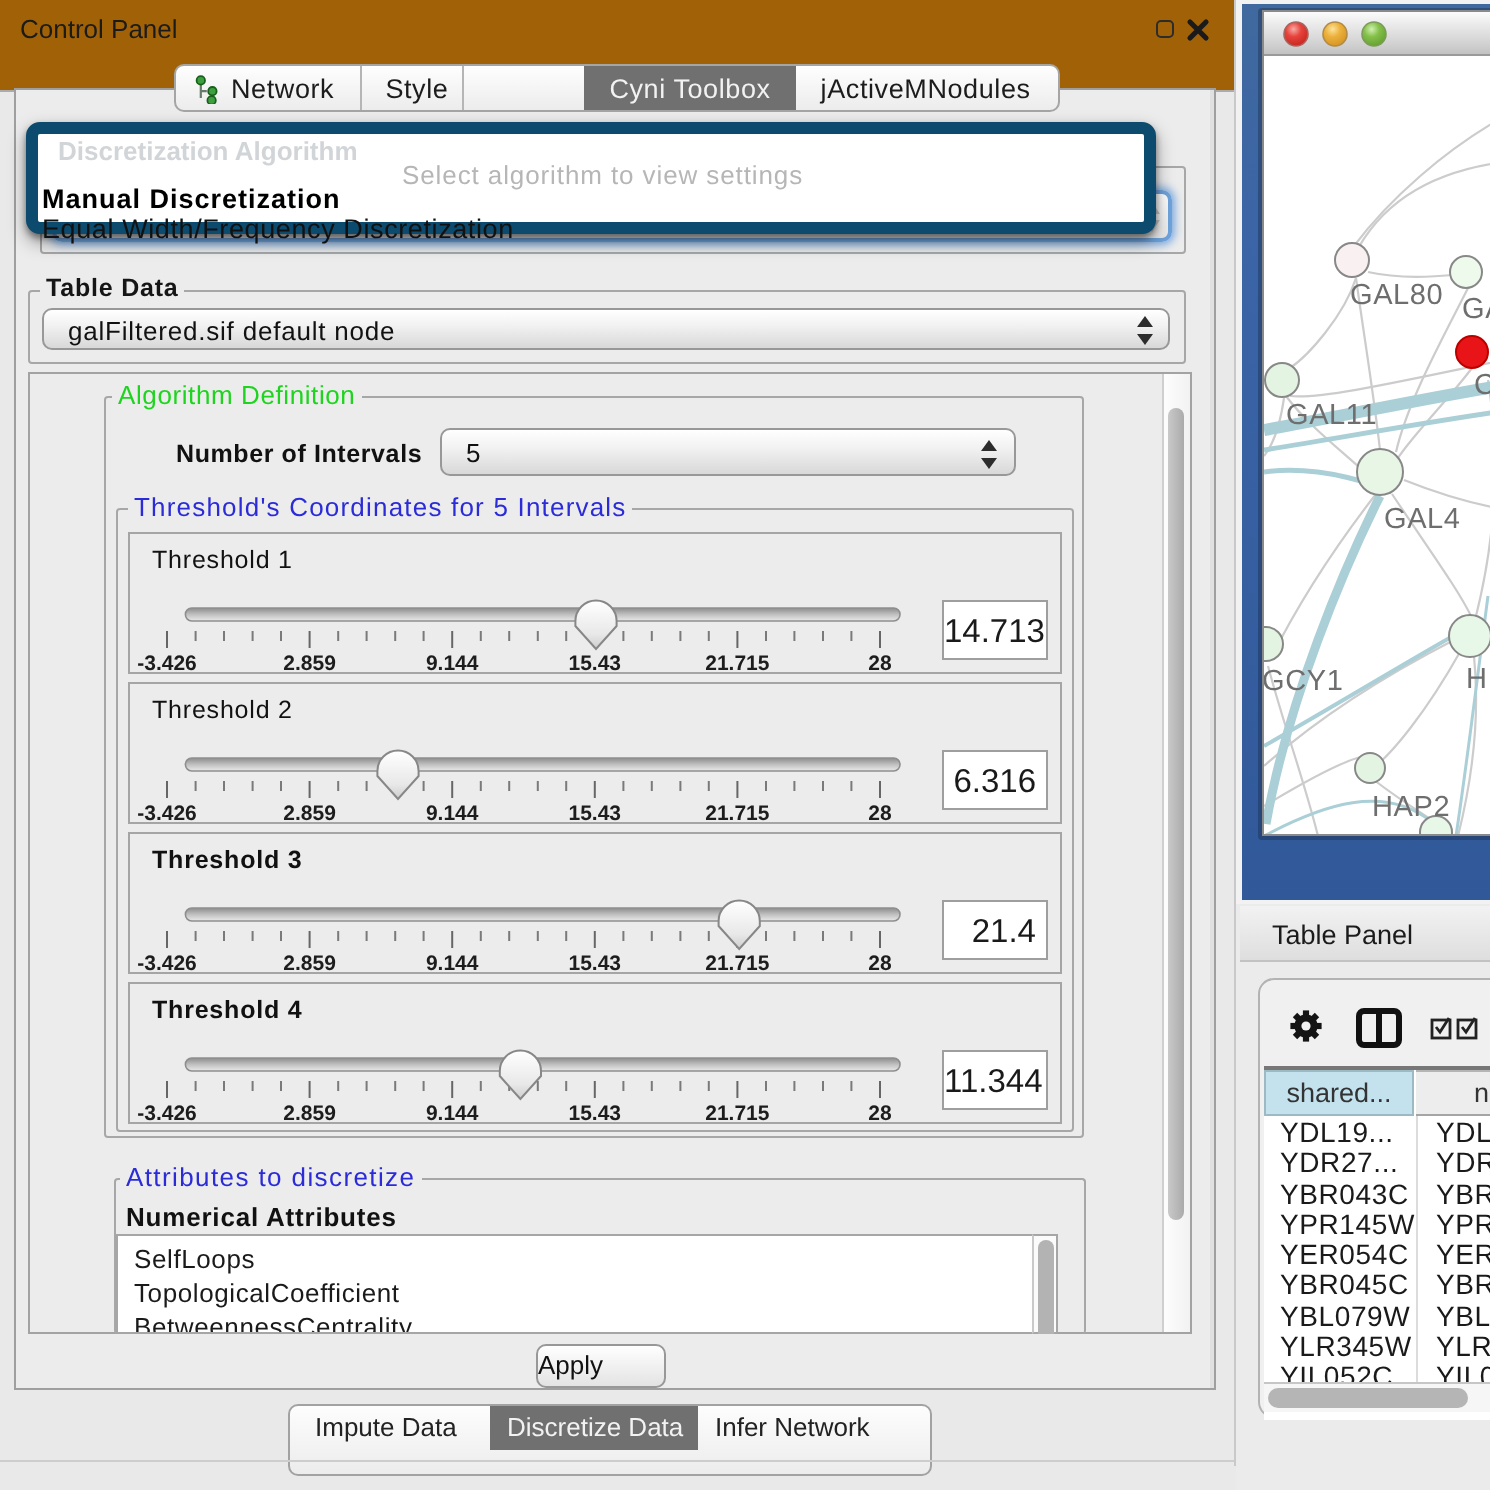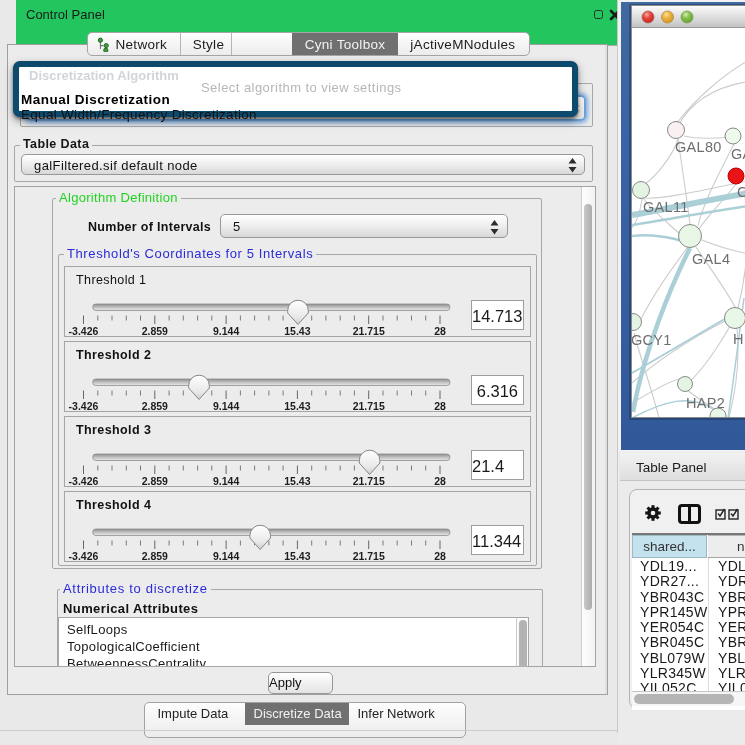--- a/index.html
+++ b/index.html
@@ -7,21 +7,21 @@
 .ab{position:absolute}
 .grp{position:absolute;border:1px solid #a7a7a7;border-radius:2px}
 .gtitle{position:absolute;background:#ececec;padding:0 3px;font-size:12.5px;line-height:13px}
 .combo{position:absolute;border:1px solid #989898;border-radius:5px;
  background:linear-gradient(#ffffff,#f0f0f0 45%,#d8d8d8);font-size:13px;color:#111}
 </style></head>
 <body>
 
 <div class="ab" style="left:0;top:0;width:618px;height:745px;background:#e9e9e9">
 
- <div class="ab" style="left:16px;top:0;width:618px;height:46px;background:#22c55e;border-bottom:1px solid #ababab">
+ <div class="ab" style="left:0;top:0;width:618px;height:46px;background:#a16207;border-bottom:1px solid #ababab">
    <div class="ab" style="left:10px;top:7px;font-size:13px;color:#1b1b1b">Control Panel</div>
    <div class="ab" style="left:578px;top:10px;width:9px;height:9px;border:1.6px solid #2c2c2c;border-radius:2.5px"></div>
    <svg class="ab" style="left:593px;top:9px" width="12" height="12">
         <path d="M2 2 L10 10 M10 2 L2 10" stroke="#1a1a1a" stroke-width="2.6" stroke-linecap="round"></path>
       </svg>
  </div>
 
  <div class="ab" style="left:7px;top:44px;width:601px;height:651px;border:1px solid #9f9f9f;background:#ececec;box-shadow:inset -2px 0 0 #e0e0e0"></div>
 
  <div class="ab" style="left:87px;top:32px;width:443px;height:24px;border:1px solid #a5a5a5;border-radius:5px;background:linear-gradient(#fefefe,#ececec);font-size:13.5px;color:#1c1c1c;letter-spacing:0.3px;overflow:hidden">
@@ -176,21 +176,21 @@
       <text x="18.5" y="68" text-anchor="middle" font-size="10.5" font-weight="bold" fill="#1d1d1d">-3.426</text>
       <text x="89.8" y="68" text-anchor="middle" font-size="10.5" font-weight="bold" fill="#1d1d1d">2.859</text>
       <text x="161.1" y="68" text-anchor="middle" font-size="10.5" font-weight="bold" fill="#1d1d1d">9.144</text>
       <text x="232.4" y="68" text-anchor="middle" font-size="10.5" font-weight="bold" fill="#1d1d1d">15.43</text>
       <text x="303.7" y="68" text-anchor="middle" font-size="10.5" font-weight="bold" fill="#1d1d1d">21.715</text>
       <text x="375.0" y="68" text-anchor="middle" font-size="10.5" font-weight="bold" fill="#1d1d1d">28</text>
       <g transform="translate(134.0,0)">
         <path d="M -10.3 43.5 A 10.3 10.3 0 0 1 10.3 43.5 L 10.3 46 L 0 57.5 L -10.3 46 Z" fill="url(#thg)" stroke="#878787" stroke-width="1"></path>
       </g>
     </svg>
-<div style="position:absolute;left:11px;top:6px;font-size:12.5px;font-weight:bold;color:#111;letter-spacing:0.4px">Threshold 2</div>
+<div style="position:absolute;left:11px;top:6px;font-size:12.5px;font-weight:normal;color:#111;letter-spacing:0.4px">Threshold 2</div>
 <div style="position:absolute;left:406px;top:33px;width:53px;height:30px;border:1px solid #9e9e9e;background:#fff;font-size:16.5px;color:#1a1a1a;text-align:right;line-height:30px;padding-right:5px">6.316</div>
 </div>
 <div style="position:absolute;left:64px;top:415.8px;width:467px;height:71px;border:1px solid #a5a5a5;background:#ececec">
 <svg width="469" height="73" style="position:absolute;left:0;top:0">
       <defs>
         <linearGradient id="trg" x1="0" y1="0" x2="0" y2="1">
           <stop offset="0" stop-color="#8d8d8d"></stop>
           <stop offset="0.5" stop-color="#c0c0c0"></stop>
           <stop offset="1" stop-color="#e9e9e9"></stop>
         </linearGradient>
@@ -231,21 +231,21 @@
       <text x="89.8" y="68" text-anchor="middle" font-size="10.5" font-weight="bold" fill="#1d1d1d">2.859</text>
       <text x="161.1" y="68" text-anchor="middle" font-size="10.5" font-weight="bold" fill="#1d1d1d">9.144</text>
       <text x="232.4" y="68" text-anchor="middle" font-size="10.5" font-weight="bold" fill="#1d1d1d">15.43</text>
       <text x="303.7" y="68" text-anchor="middle" font-size="10.5" font-weight="bold" fill="#1d1d1d">21.715</text>
       <text x="375.0" y="68" text-anchor="middle" font-size="10.5" font-weight="bold" fill="#1d1d1d">28</text>
       <g transform="translate(304.6,0)">
         <path d="M -10.3 43.5 A 10.3 10.3 0 0 1 10.3 43.5 L 10.3 46 L 0 57.5 L -10.3 46 Z" fill="url(#thg)" stroke="#878787" stroke-width="1"></path>
       </g>
     </svg>
 <div style="position:absolute;left:11px;top:6px;font-size:12.5px;font-weight:bold;color:#111;letter-spacing:0.4px">Threshold 3</div>
-<div style="position:absolute;left:406px;top:33px;width:53px;height:30px;border:1px solid #9e9e9e;background:#fff;font-size:16.5px;color:#1a1a1a;text-align:left;line-height:30px;padding-right:5px">21.4</div>
+<div style="position:absolute;left:406px;top:33px;width:53px;height:30px;border:1px solid #9e9e9e;background:#fff;font-size:16.5px;color:#1a1a1a;text-align:right;line-height:30px;padding-right:5px">21.4</div>
 </div>
 <div style="position:absolute;left:64px;top:490.6px;width:467px;height:71px;border:1px solid #a5a5a5;background:#ececec">
 <svg width="469" height="73" style="position:absolute;left:0;top:0">
       <defs>
         <linearGradient id="trg" x1="0" y1="0" x2="0" y2="1">
           <stop offset="0" stop-color="#8d8d8d"></stop>
           <stop offset="0.5" stop-color="#c0c0c0"></stop>
           <stop offset="1" stop-color="#e9e9e9"></stop>
         </linearGradient>
         <linearGradient id="thg" x1="0" y1="0" x2="0" y2="1">

